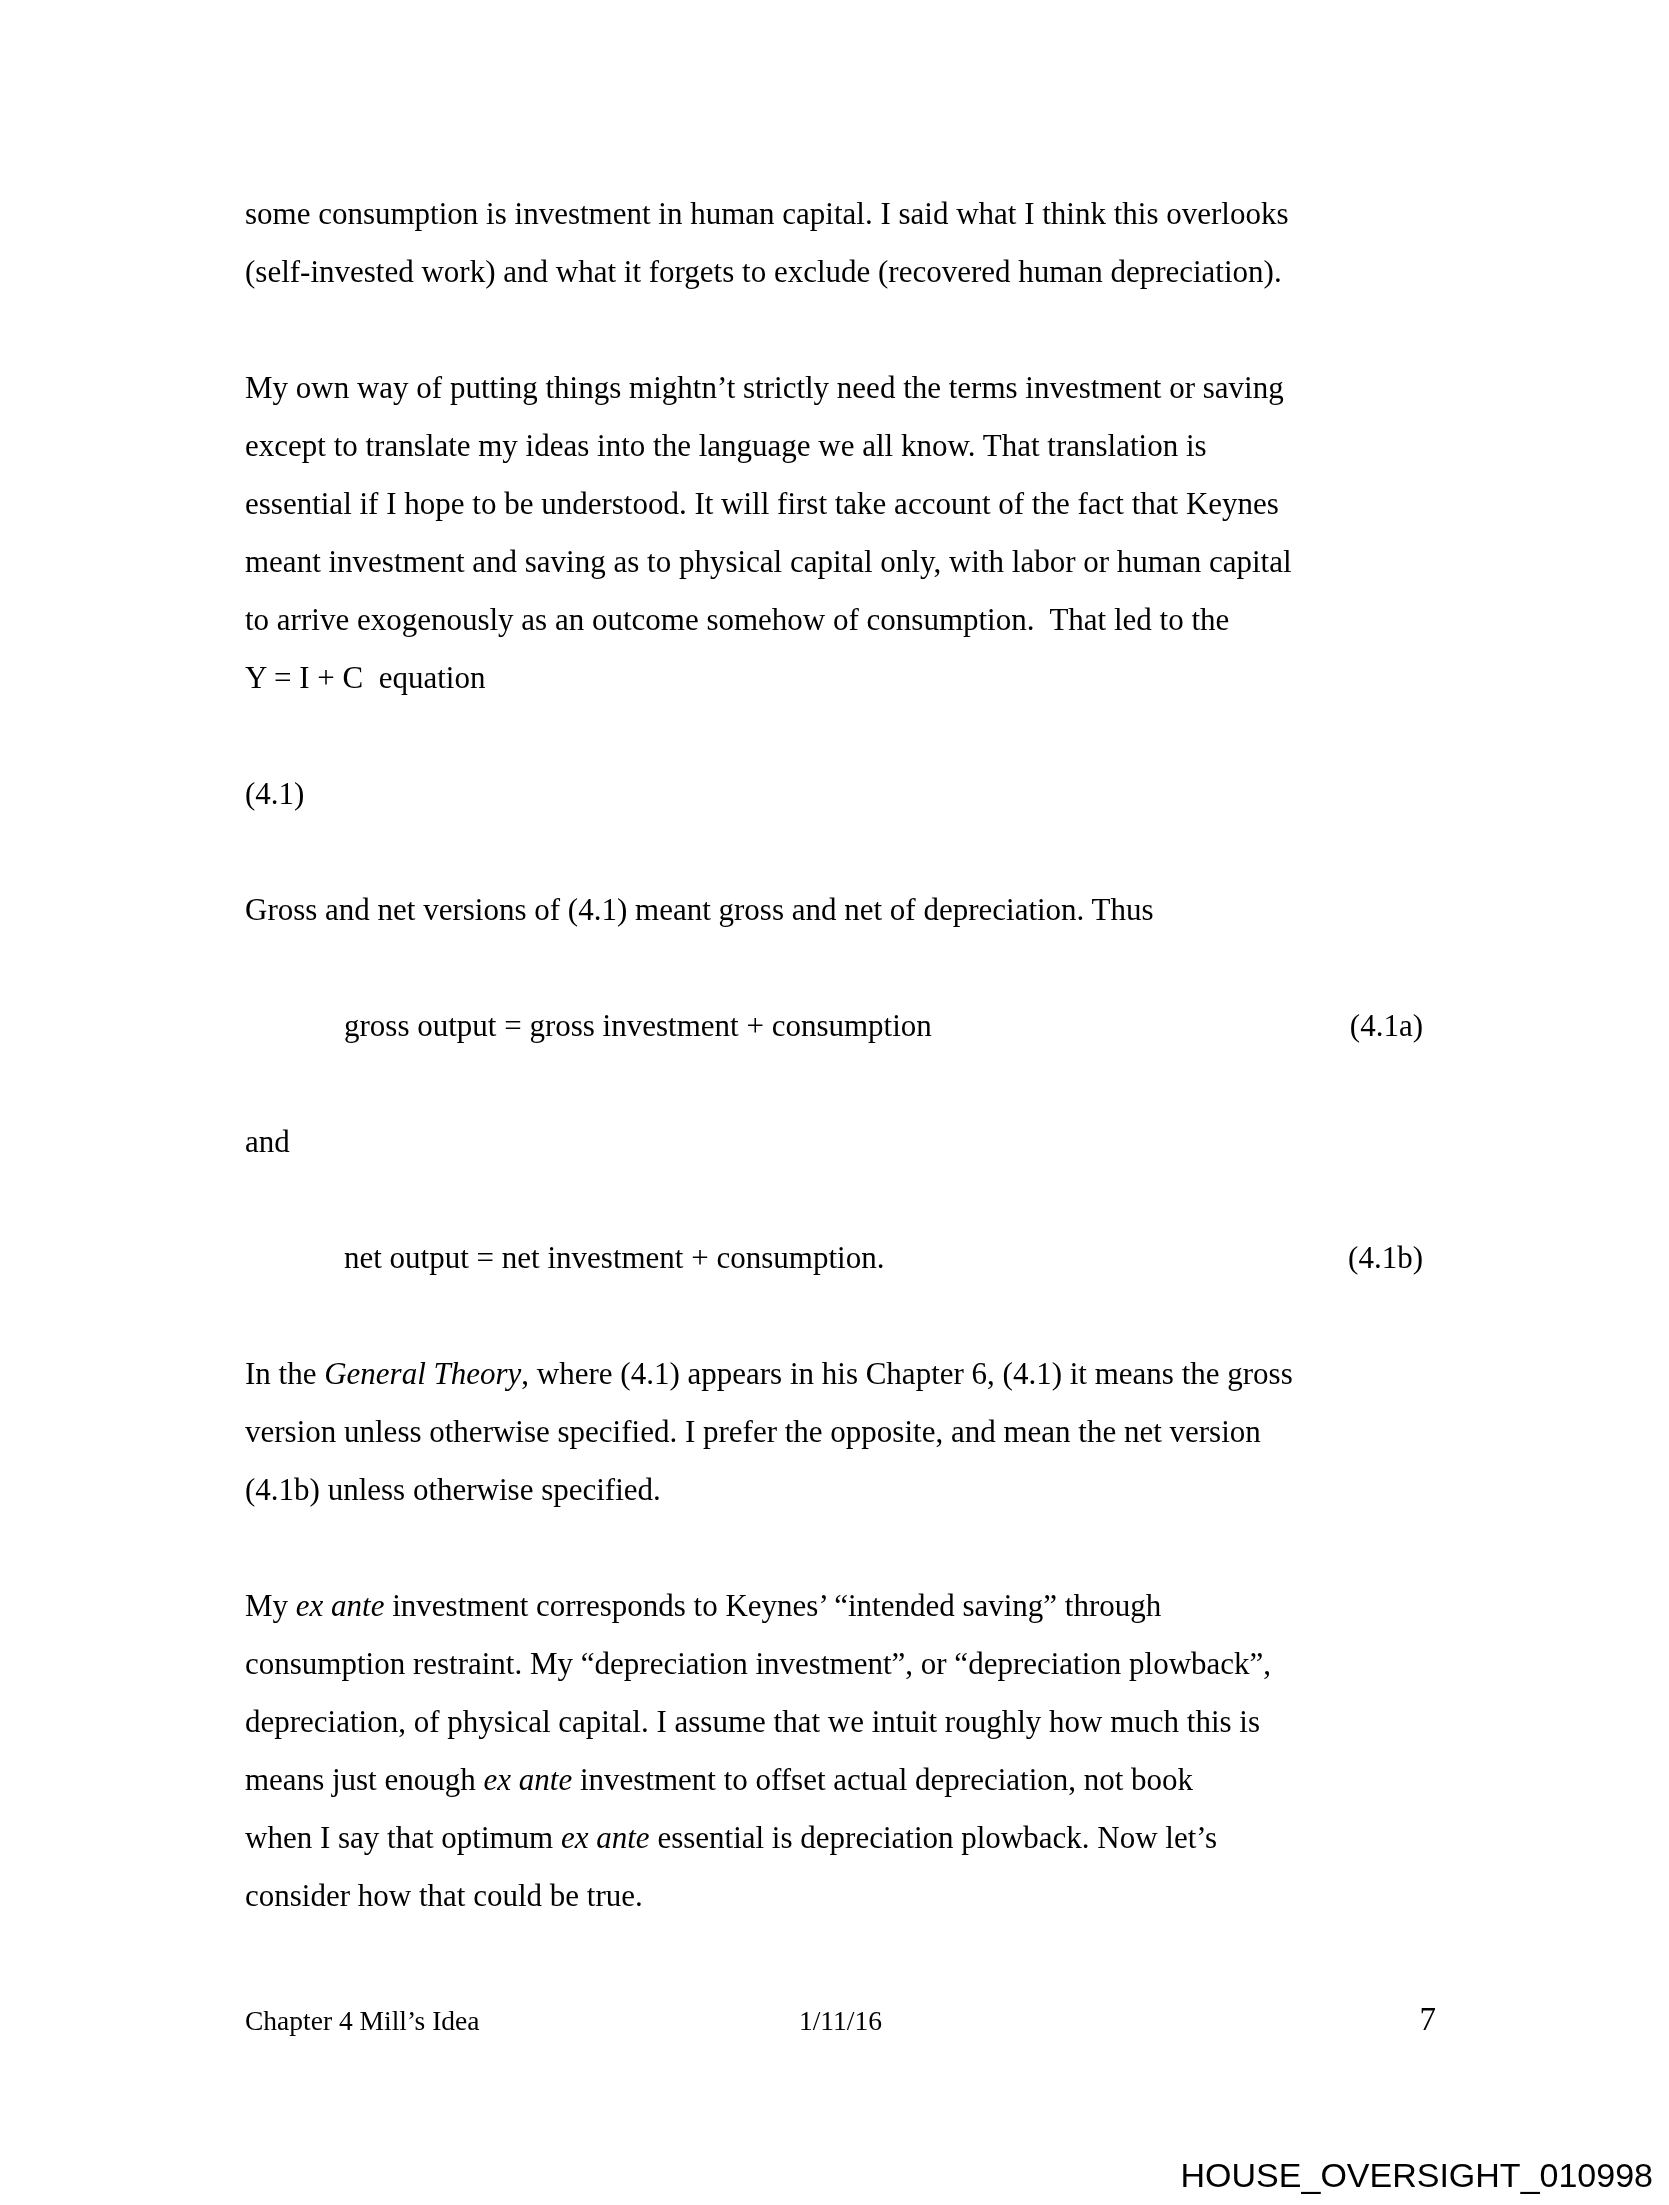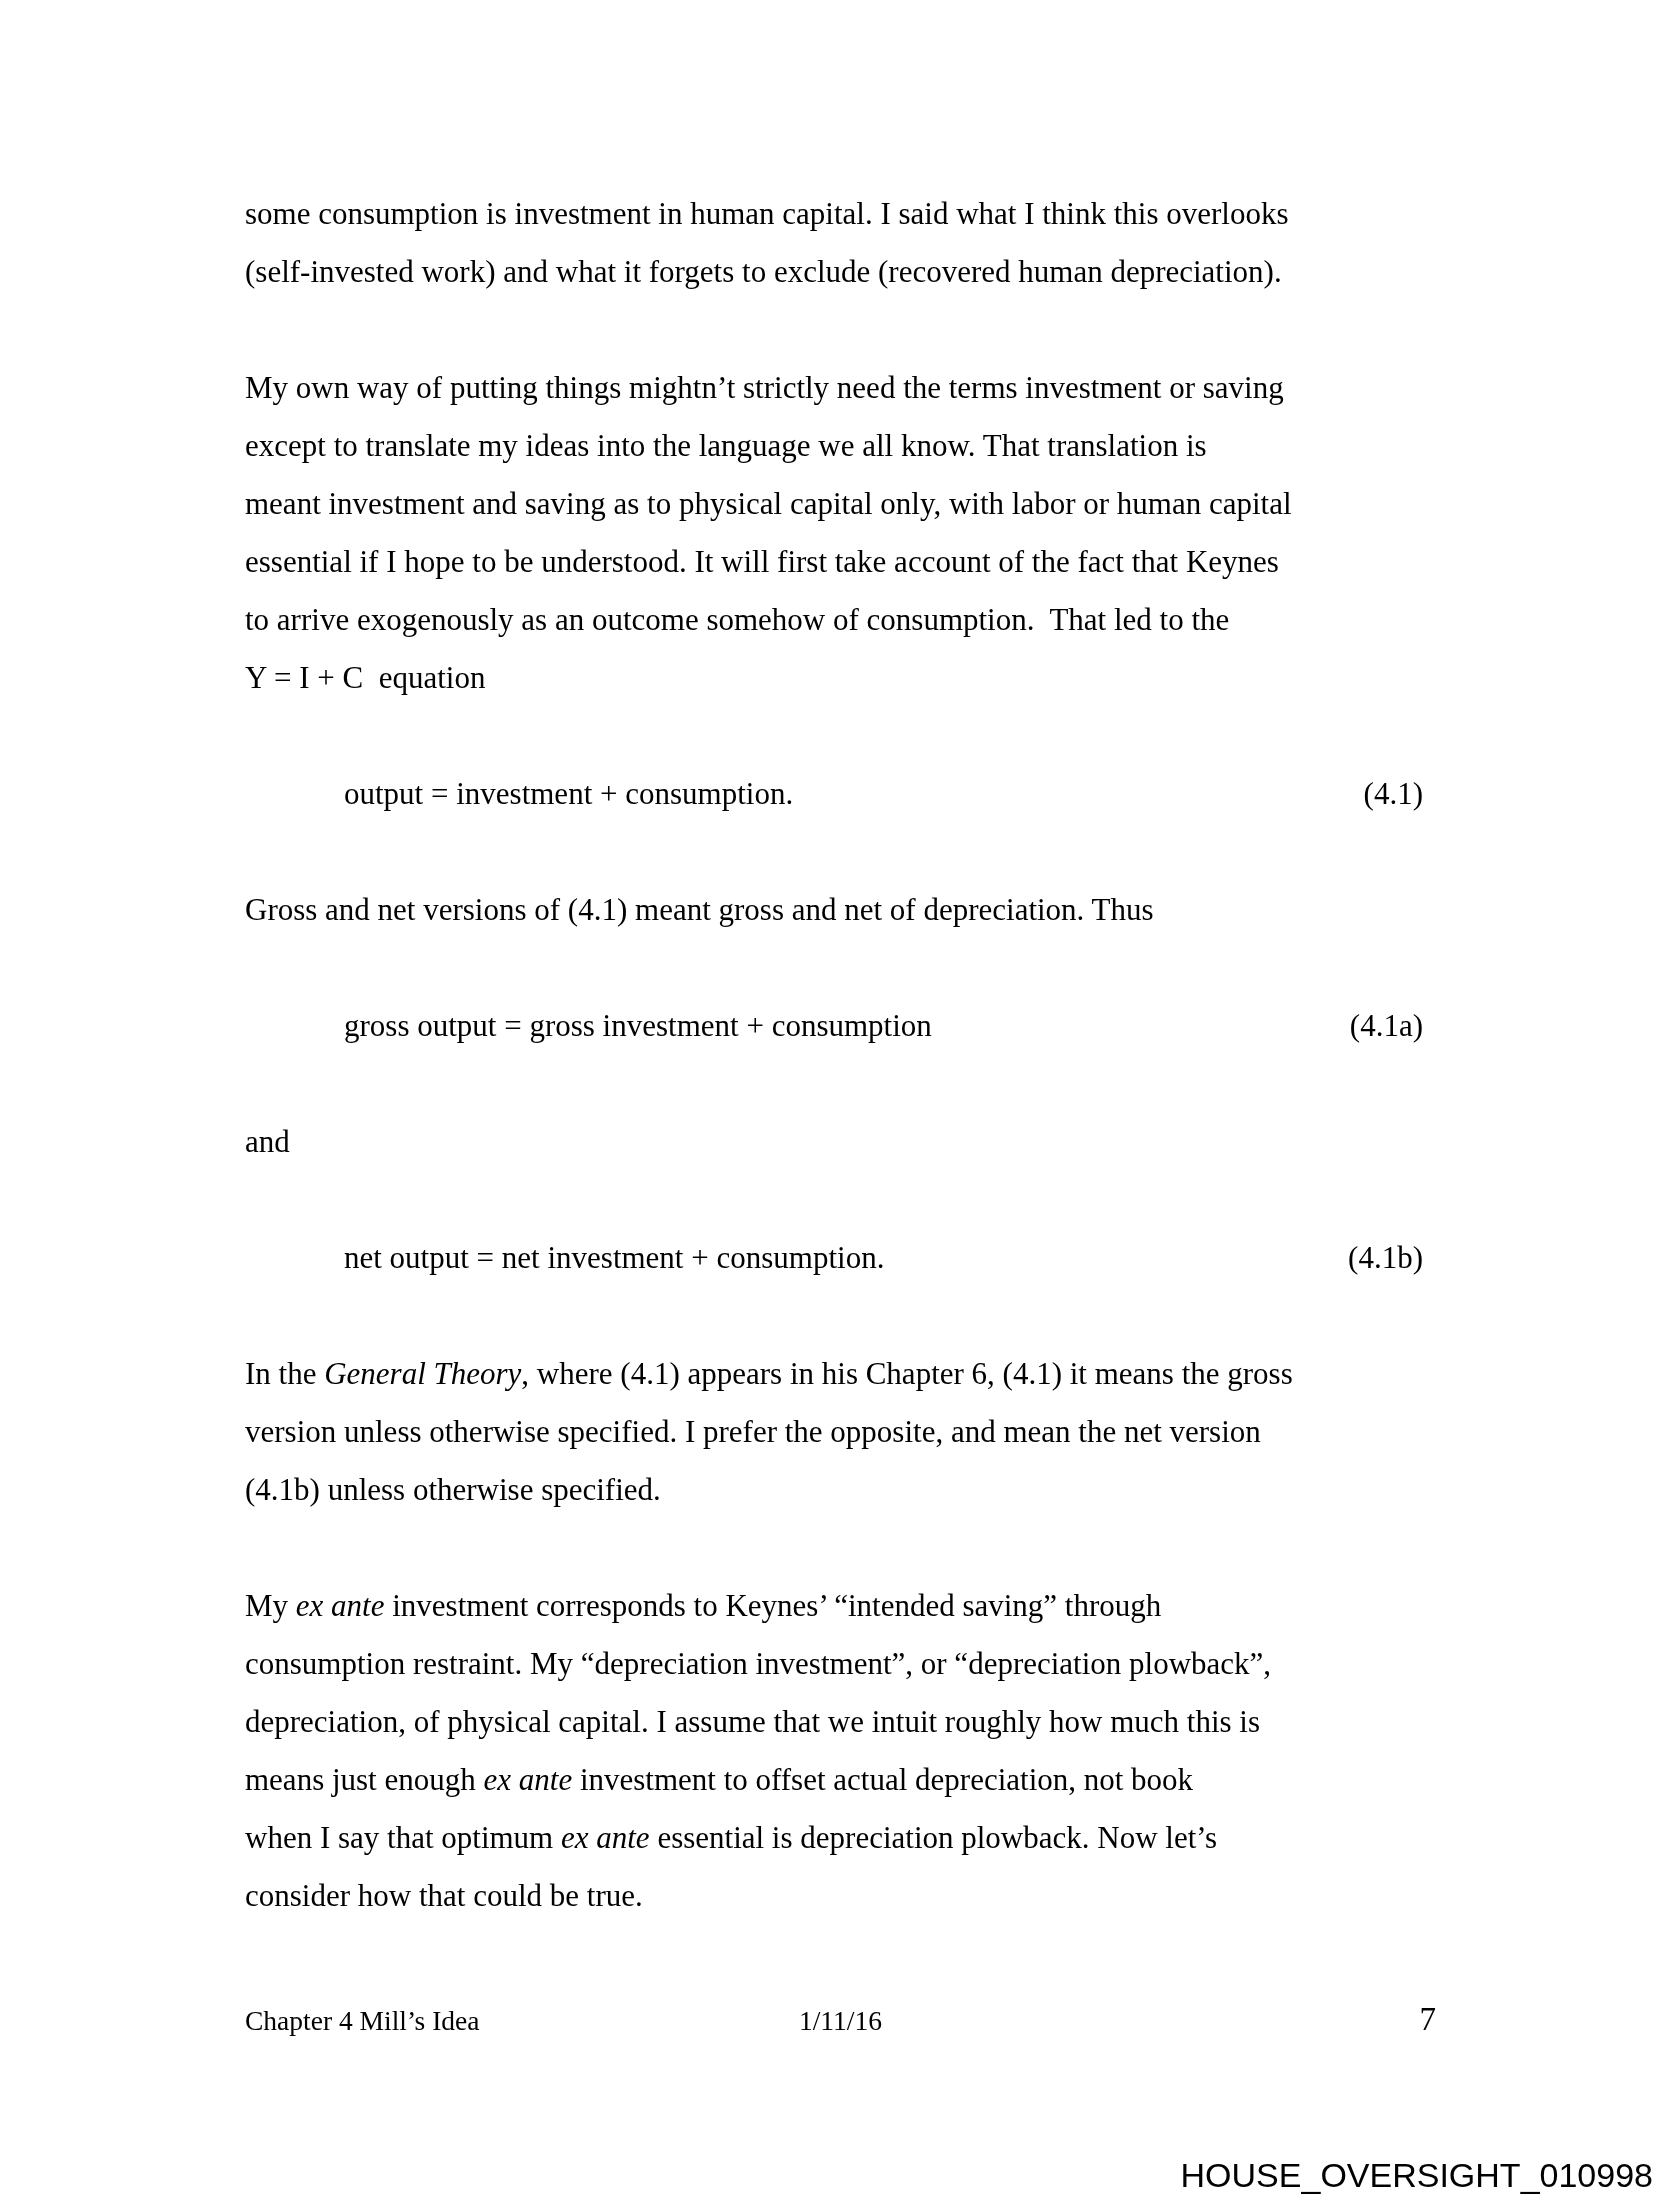--- a/index.html
+++ b/index.html
@@ -80,26 +80,26 @@
 <div class="page">
 
   <main class="doc" id="doc">
       <div class="paragraph">
         <div class="text-line"><span>some consumption is investment in human capital. I said what I think this overlooks</span></div>
         <div class="text-line"><span>(self-invested work) and what it forgets to exclude (recovered human depreciation).</span></div>
       </div>
       <div class="paragraph">
         <div class="text-line"><span>My own way of putting things mightn’t strictly need the terms investment or saving</span></div>
         <div class="text-line"><span>except to translate my ideas into the language we all know. That translation is</span></div>
+        <div class="text-line"><span>essential if I hope to be understood. It will first take account of the fact that Keynes</span></div>
         <div class="text-line"><span>meant investment and saving as to physical capital only, with labor or human capital</span></div>
-        <div class="text-line"><span>essential if I hope to be understood. It will first take account of the fact that Keynes</span></div>
         <div class="text-line"><span>to arrive exogenously as an outcome somehow of consumption.  That led to the</span></div>
         <div class="text-line"><span>Y = I + C  equation</span></div>
       </div>
-      <div class="equation-row"><span class="eq-text">output = investment + consumption.</span><span class="eq-label">(4.1)</span></div>
+      <div class="equation-row"><span class="eq-label">(4.1)</span></div>
       <div class="paragraph">
         <div class="text-line"><span>Gross and net versions of (4.1) meant gross and net of depreciation. Thus</span></div>
       </div>
       <div class="equation-row"><span class="eq-text">gross output = gross investment + consumption</span><span class="eq-label">(4.1a)</span></div>
       <div class="paragraph">
         <div class="text-line"><span>and</span></div>
       </div>
       <div class="equation-row"><span class="eq-text">net output = net investment + consumption.</span><span class="eq-label">(4.1b)</span></div>
       <div class="paragraph">
         <div class="text-line"><span>In the </span><em>General Theory</em><span>, where (4.1) appears in his Chapter 6, (4.1) it means the gross</span></div>

